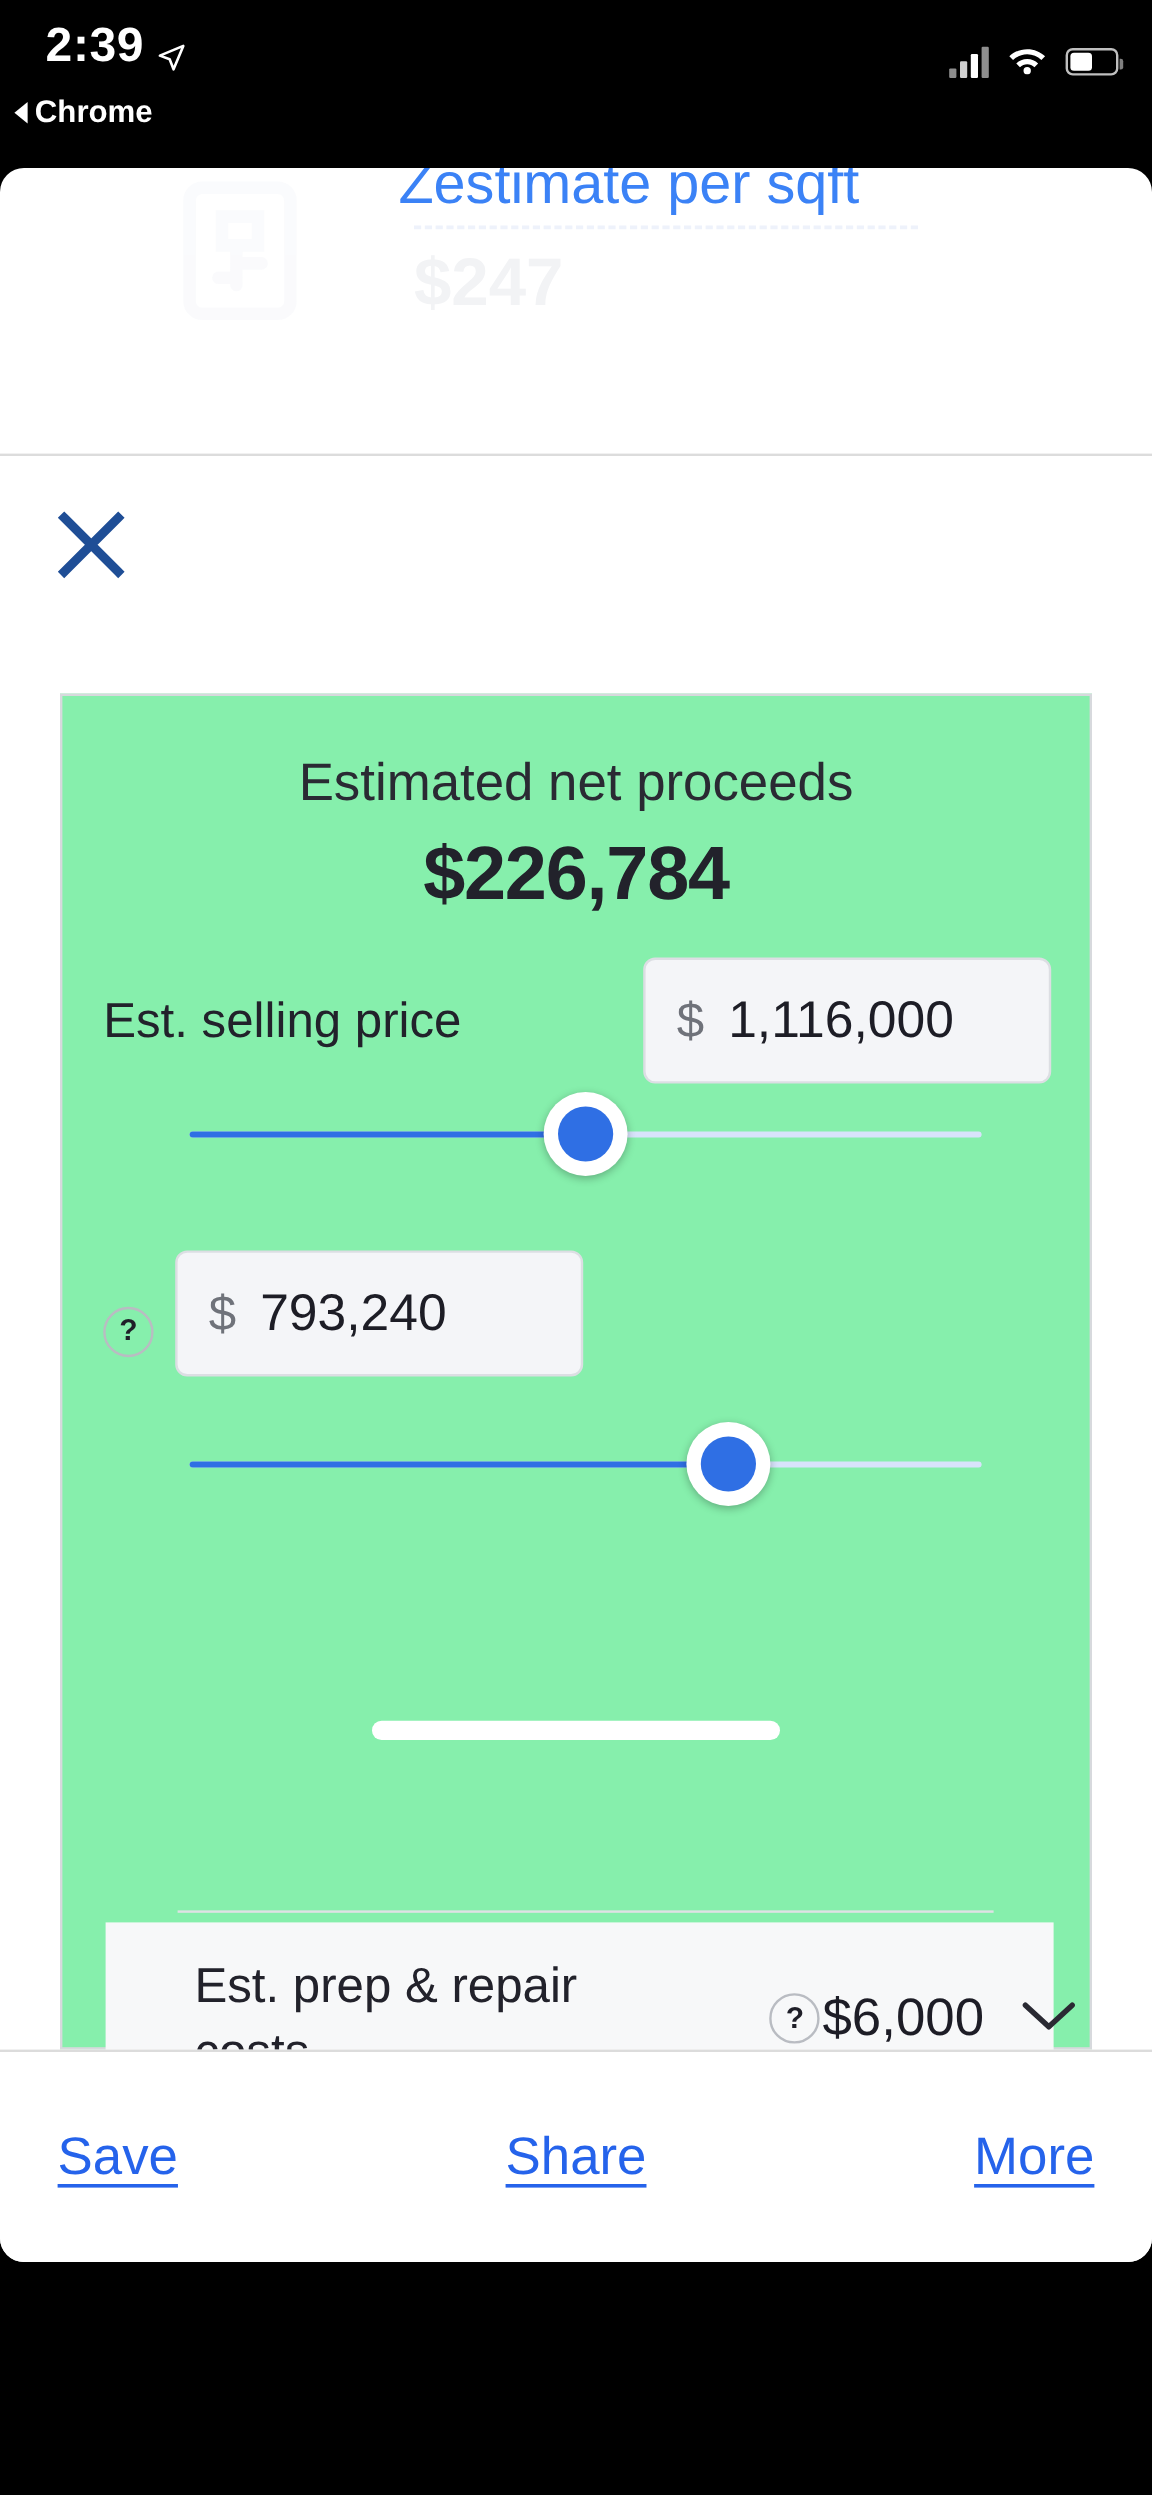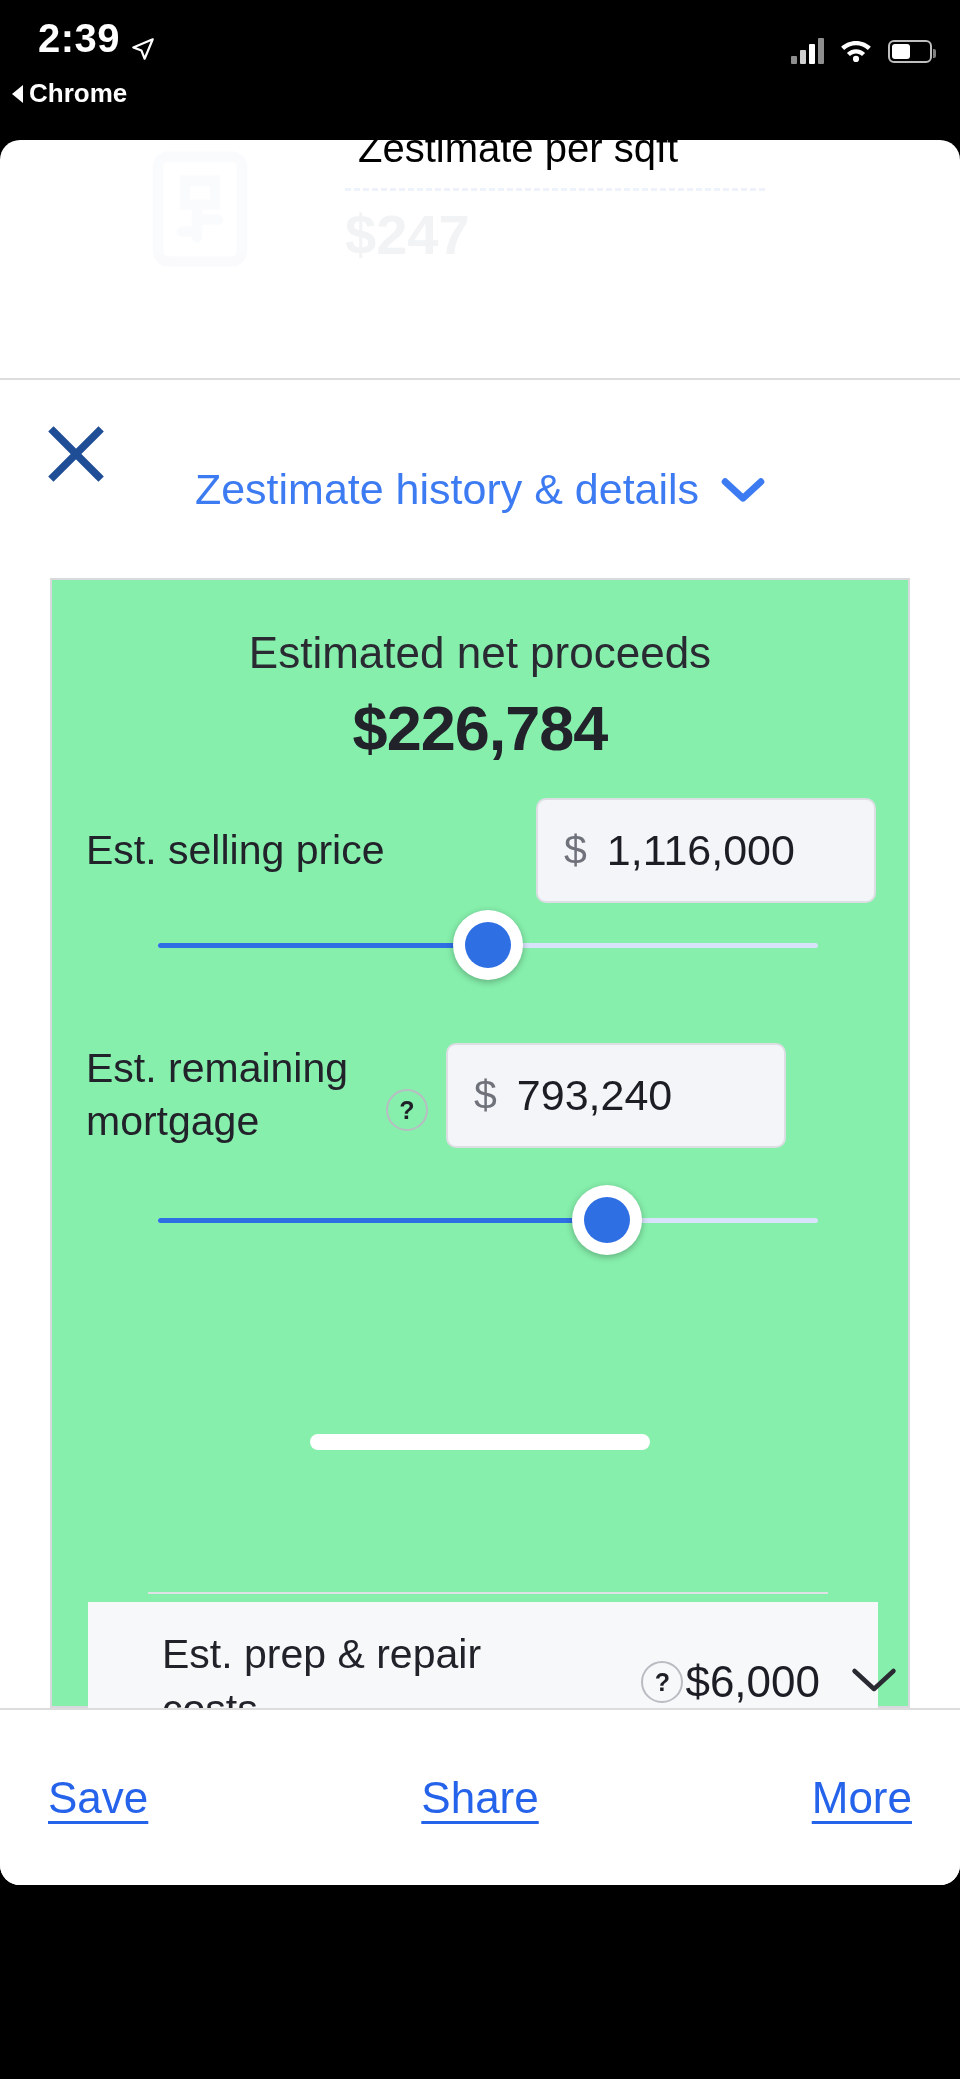--- a/index.html
+++ b/index.html
@@ -68,22 +68,22 @@
   
   .faded {
     position: absolute; left: 0; top: 0; width: 960px; height: 200px;
     pointer-events: none;
   }
   .faded-house {
     position: absolute; left: 152px; top: 10px; width: 96px; height: 118px;
     opacity: .32;
   }
   .faded-label {
-    position: absolute; left: 358px; top: -14px;
-    font-size: 40px; color: #000000; white-space: nowrap;
+    position: absolute; left: 332px; top: -14px;
+    font-size: 48px; color: #3b82f6; white-space: nowrap;
   }
   .faded-dash {
     position: absolute; left: 345px; top: 48px; width: 420px; height: 0;
     border-top: 3px dashed #eef2fb;
   }
   .faded-val {
     position: absolute; left: 345px; top: 62px;
     font-size: 56px; font-weight: bold; color: #f2f3f5;
   }
 
@@ -248,28 +248,20 @@
       <div class="faded-val">$247</div>
     </div>
 
     <div class="close-btn">
       <svg viewBox="0 0 40 40" width="60" height="60">
         <path d="M5 5 L35 35 M35 5 L5 35" stroke="#1f4e96" stroke-width="5" stroke-linecap="square" fill="none"></path>
       </svg>
     </div>
     <div class="divider-top"></div>
 
-    <div class="zest-link">
-      <span>Zestimate history &amp; details</span>
-      <span>
-        <svg viewBox="0 0 32 20" width="44" height="28">
-            <path d="M3 4 L16 16 L29 4" fill="none" stroke="#3d7bf2" stroke-width="5" stroke-linecap="round" stroke-linejoin="round"></path>
-          </svg>
-      </span>
-    </div>
 
     <div class="card">
 
       <div class="card-title">Estimated net proceeds</div>
       <div class="card-amount">$226,784</div>
 
       <div class="row" style="top:218px; padding:0 36px 0 34px;">
         <div class="row-label">Est. selling price</div>
         <div class="money-input" style="margin-left:auto; width:340px;">
           <span class="money-sym">$</span>
@@ -279,24 +271,20 @@
 
       <div class="slider" style="top:330px; left:106px; width:660px;">
         <div class="track-bg"></div>
         <div class="track-fill" id="fill-0" style="width: 330px;"></div>
         <div class="thumb" id="thumb-0" style="left: 295px;">
             <i></i>
           </div>
       </div>
 
       <div class="row" style="top:462px; padding:0 36px 0 34px;">
-        <div class="row-label" style="width:300px;">
-          <div>Est. remaining</div>
-          <div>mortgage</div>
-        </div>
         <div class="qmark" style="margin-top:30px;">?</div>
         <div class="money-input" style="margin-left:18px; width:340px;">
           <span class="money-sym">$</span>
           <span class="money-val">793,240</span>
         </div>
       </div>
 
       <div class="slider" style="top:605px; left:106px; width:660px;">
         <div class="track-bg"></div>
         <div class="track-fill" id="fill-1" style="width: 448.8px;"></div>

